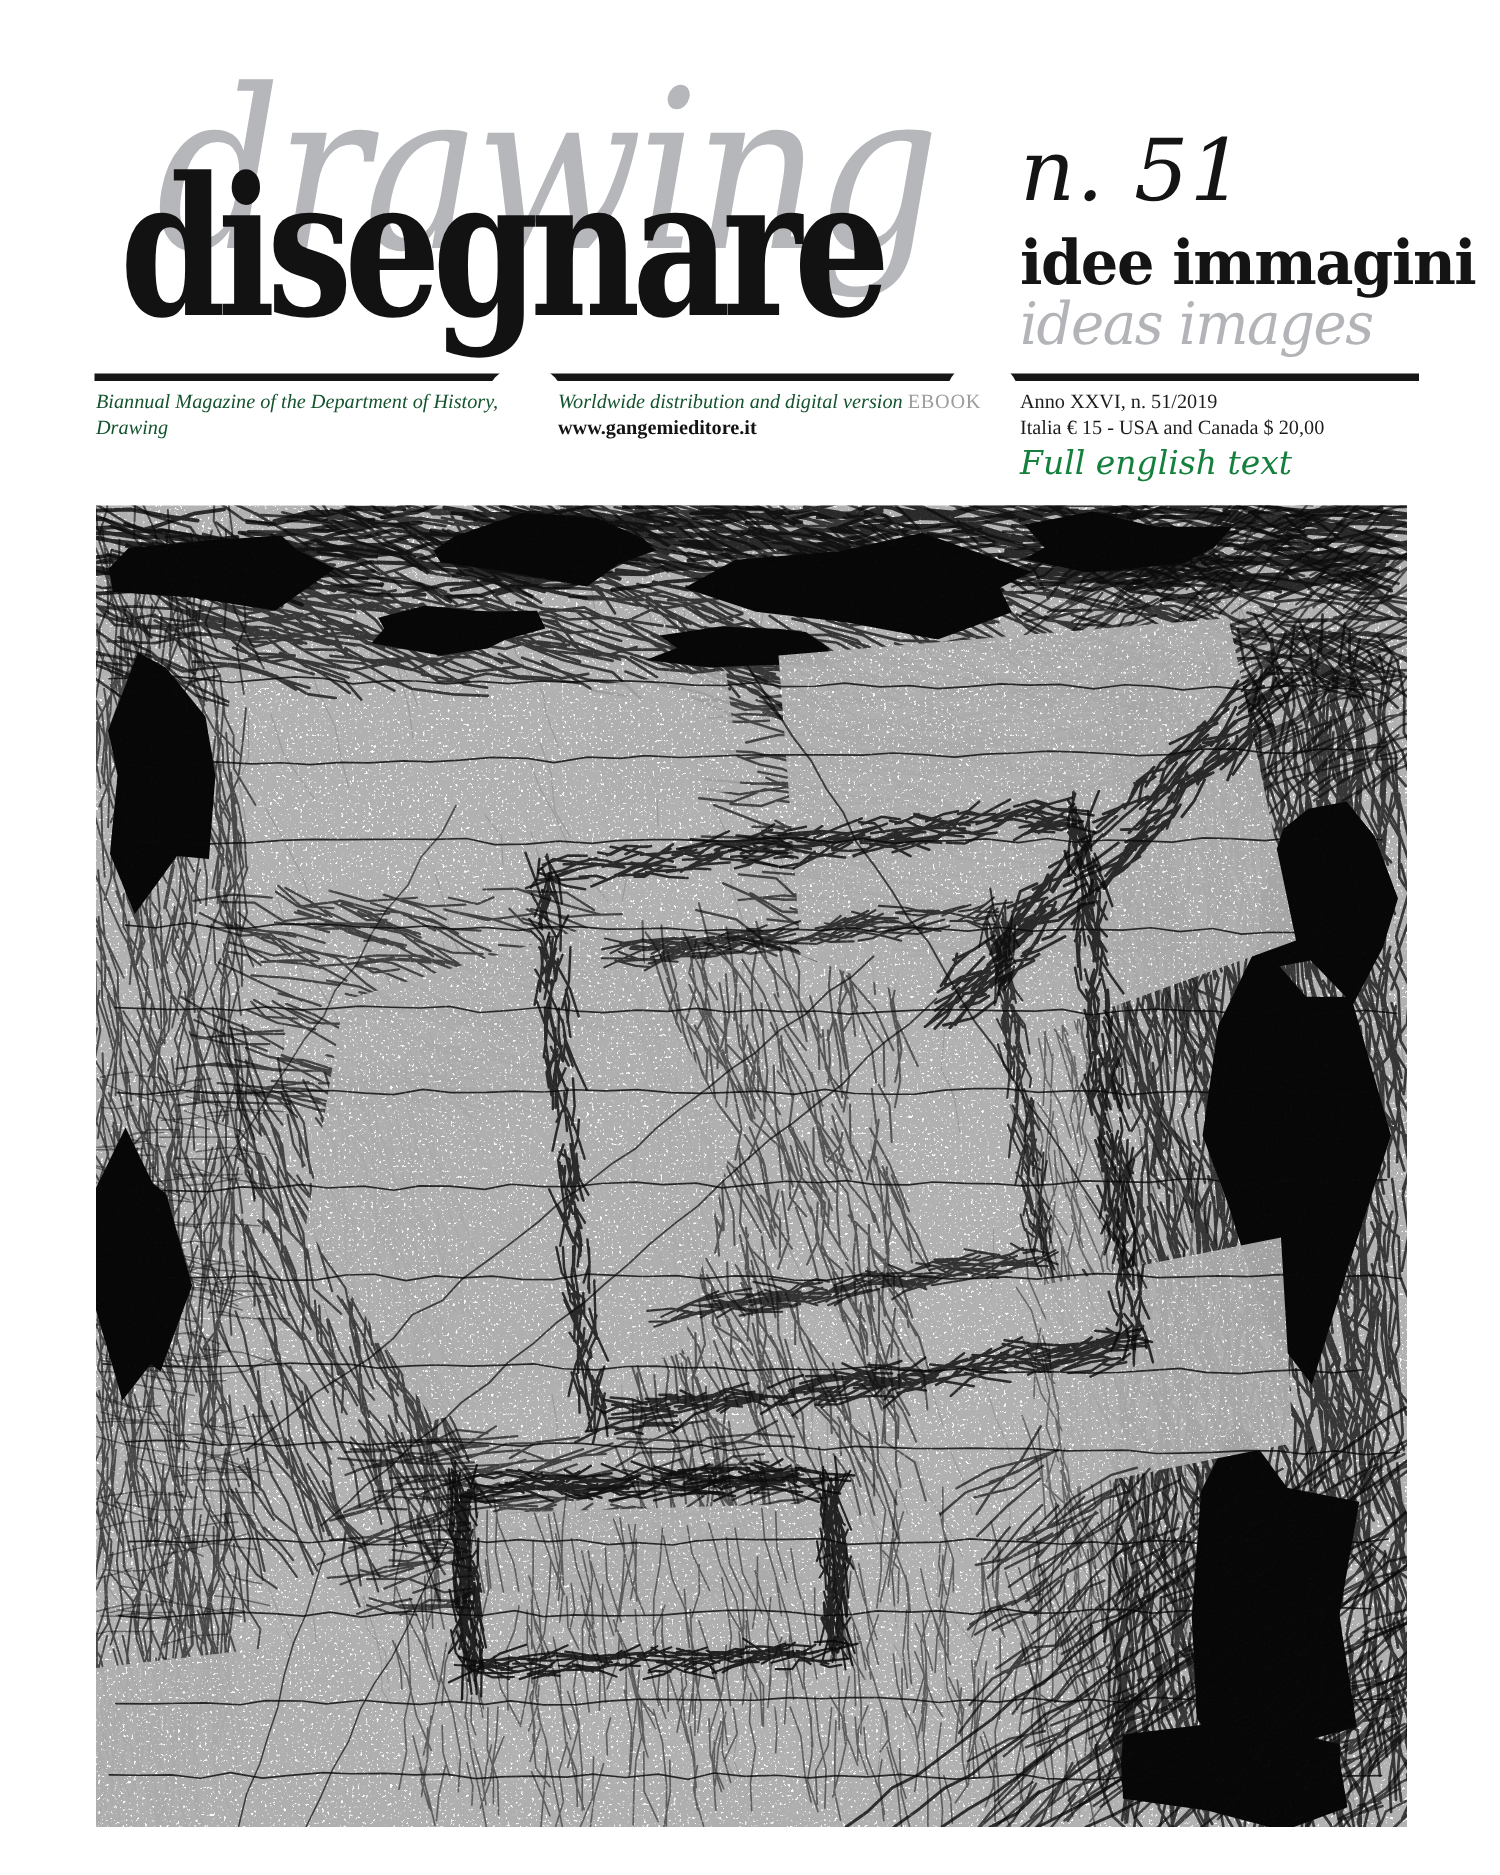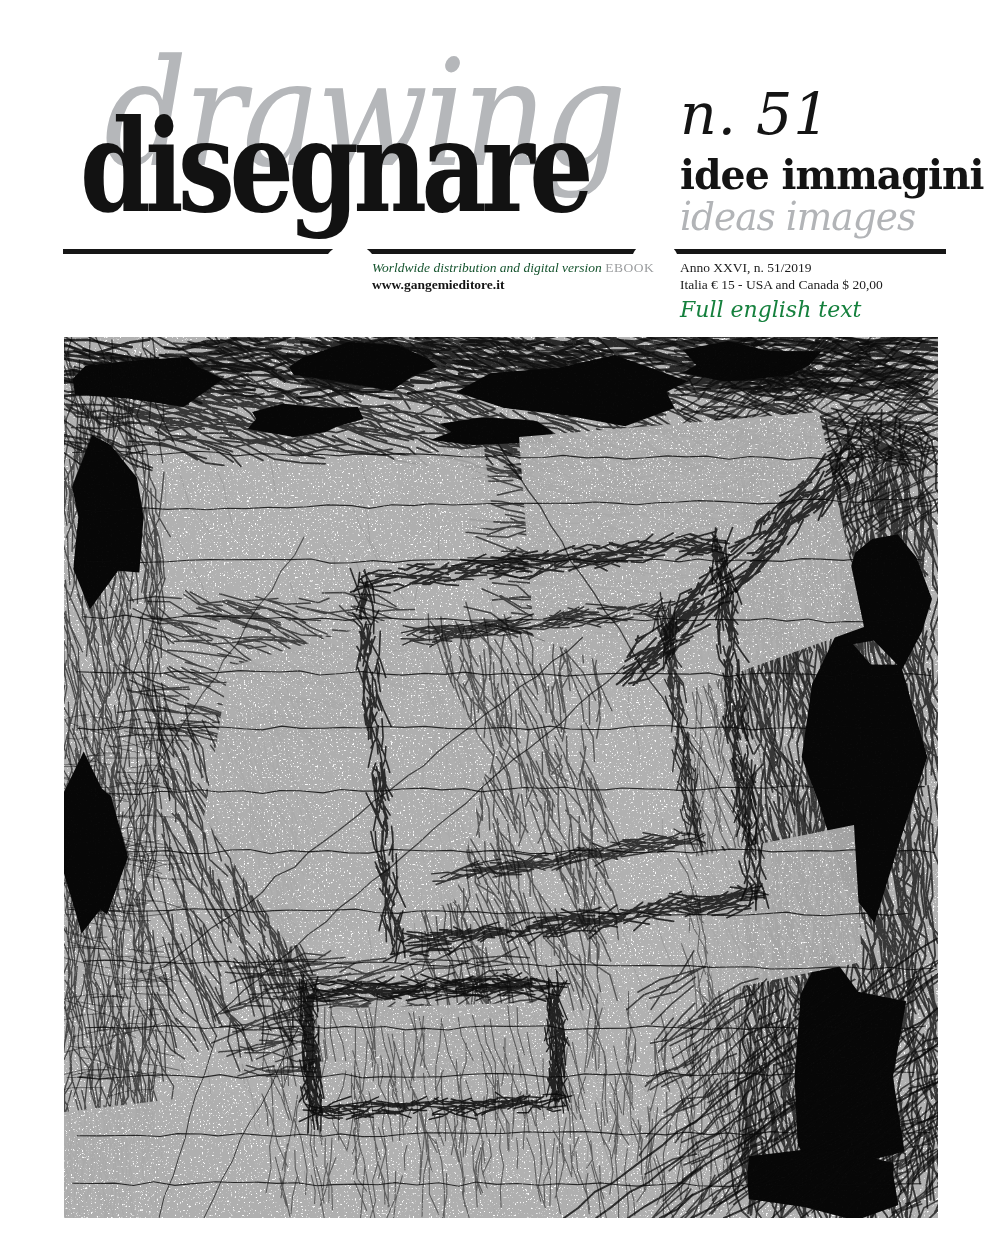--- a/index.html
+++ b/index.html
@@ -73,20 +73,21 @@
     <div id="issue-number">n. 51</div>
     <div id="subtitle-it">idee immagini</div>
     <div id="subtitle-en">ideas images</div>
   </div>
 
   <div id="rule"></div>
   <div id="patch-g1" class="rule-patch"></div>
   <div id="patch-g2" class="rule-patch"></div>
 
   <div id="info-left" class="info-col">
+    <div class="gray-italic">Biannual Magazine of the Department of History, Drawing</div>
   </div>
 
   <div id="info-center" class="info-col">
     <div><span class="gray-italic">Worldwide distribution and digital version </span><span class="ebook">EBOOK</span></div>
     <div class="website">www.gangemieditore.it</div>
   </div>
 
   <div id="info-right" class="info-col">
     <div>Anno XXVI, n. 51/2019</div>
     <div>Italia € 15 - USA and Canada $ 20,00</div>

